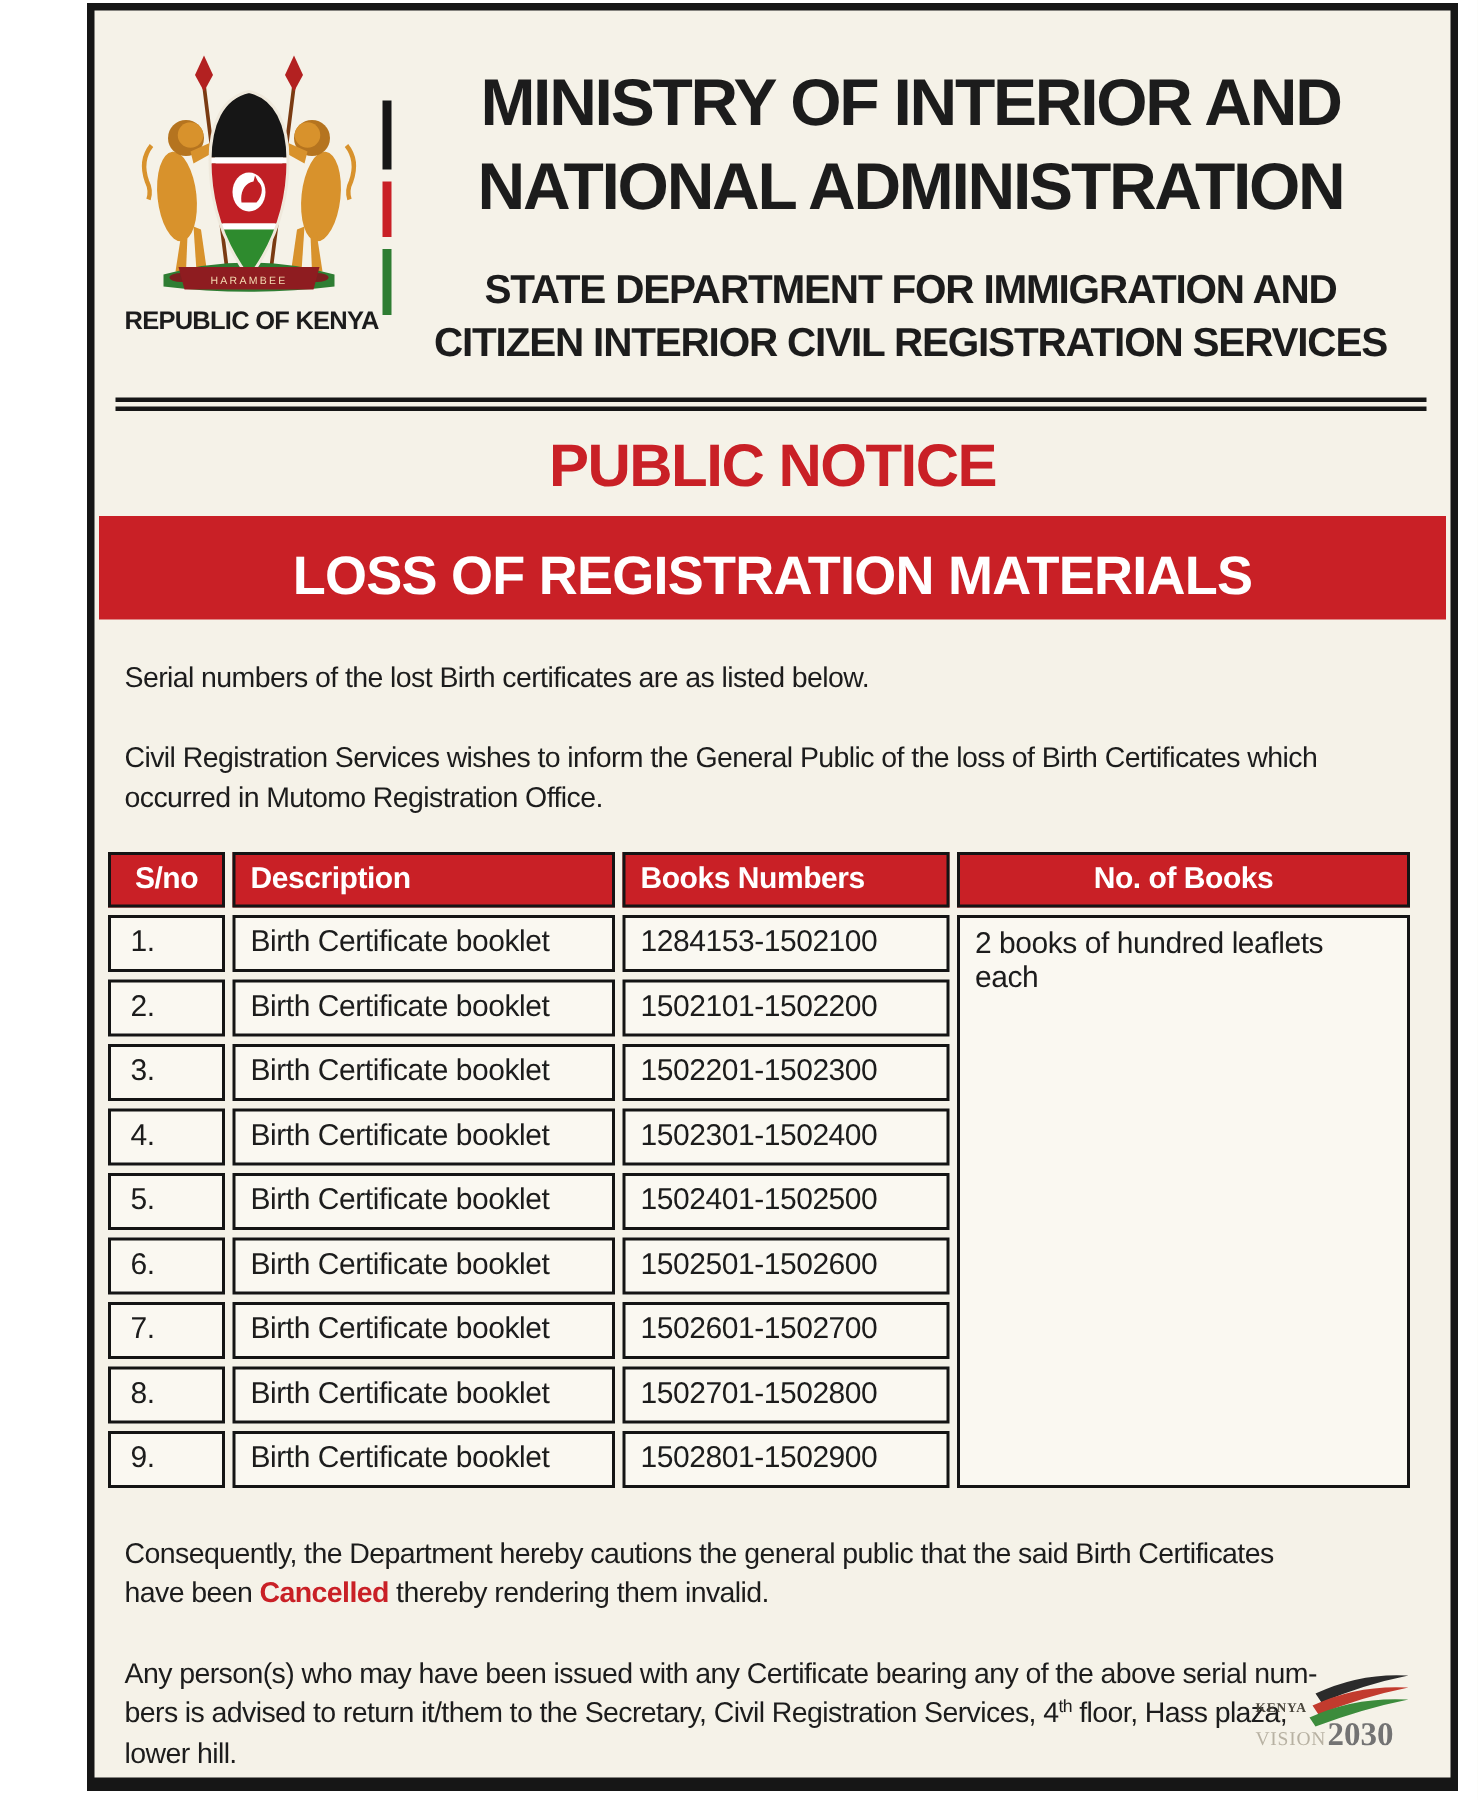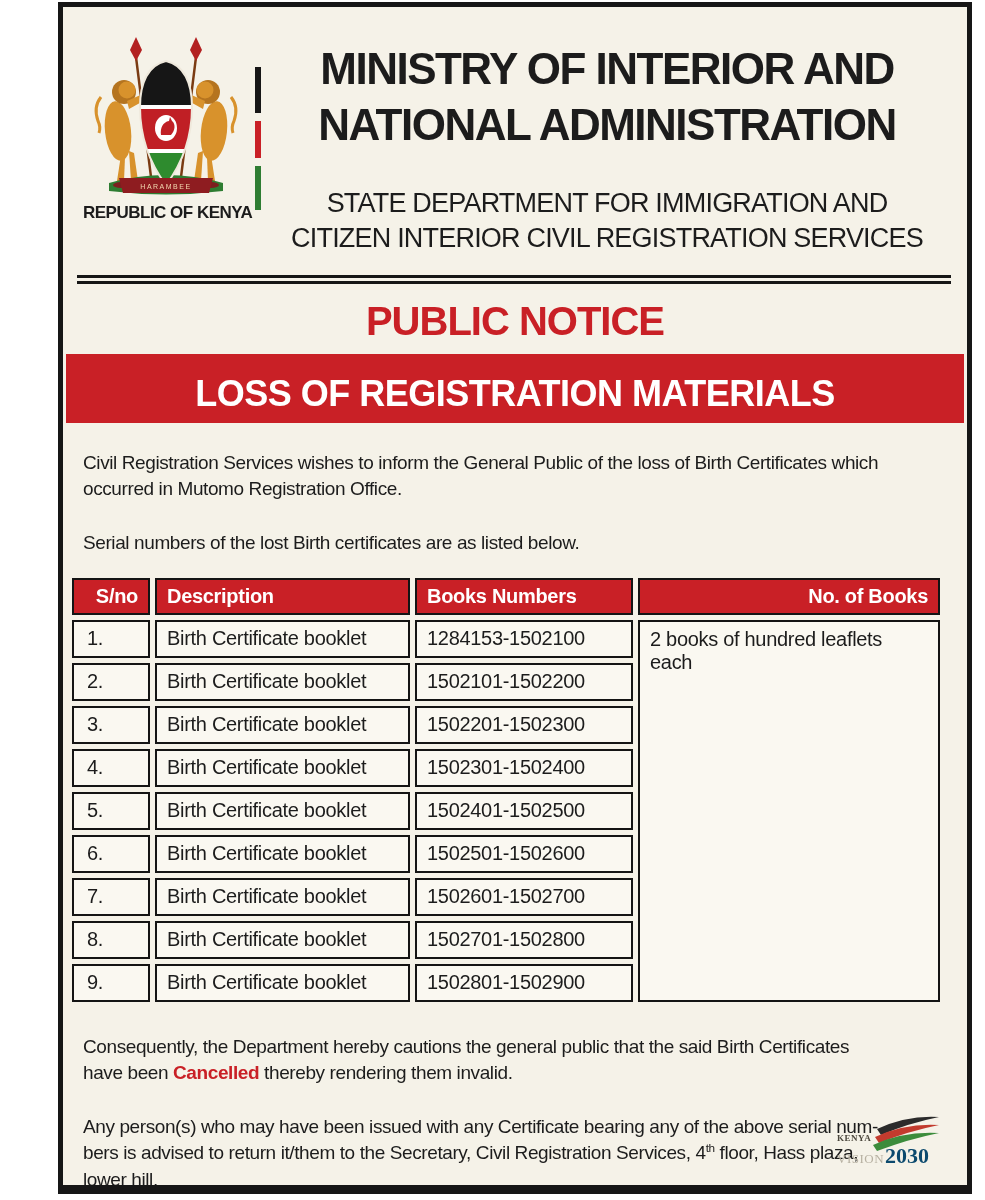--- a/index.html
+++ b/index.html
@@ -12,50 +12,50 @@
   .header{display:flex;padding:28px 14px 0 20px;}
   .emblem-block{width:158px;flex:0 0 auto;text-align:right;}
   .emblem-caption{font-size:17px;font-weight:bold;letter-spacing:-0.5px;margin-top:2px;white-space:nowrap;}
   .flag-stripe{flex:0 0 auto;margin:32px 0 0 14px;display:flex;flex-direction:column;}
   .flag-stripe .seg{width:6px;}
   .seg.black{height:46px;background:#161616;}
   .seg.red{height:37px;background:#c92026;margin-top:8px;}
   .seg.green{height:44px;background:#2e7d32;margin-top:8px;}
   .title-block{flex:1;text-align:center;padding-top:6px;}
   .ministry{font-size:44px;font-weight:800;line-height:1.28;letter-spacing:-1.5px;}
-  .dept{font-size:27px;font-weight:normal;line-height:1.32;letter-spacing:-0.8px;margin-top:32px;}
+  .dept{font-size:27px;font-weight:bold;line-height:1.32;letter-spacing:-0.8px;margin-top:22px;}
 
   .double-rule{height:3px;border-top:3px solid #161616;border-bottom:3px solid #161616;margin:18px 16px 0 14px;}
 
   .kicker{text-align:center;color:#c92026;font-size:40px;font-weight:800;letter-spacing:-1px;margin-top:15px;}
   .banner{background:#c92026;color:#fff;font-size:36px;font-weight:800;text-align:center;
           letter-spacing:-0.5px;padding:19px 0 8px;margin:10px 3px 0 3px;}
 
   .para{font-size:19px;letter-spacing:-0.4px;line-height:1.4;margin:27px 22px 0 20px;white-space:pre-line;}
   .red-bold{color:#c92026;font-weight:bold;}
   sup{font-size:0.62em;}
 
   
   table.serials{border-collapse:separate;border-spacing:5px;margin:16px 0 0 4px;width:878px;table-layout:fixed;}
   table.serials th{background:#c92026;color:#fff;font-size:20px;font-weight:bold;letter-spacing:-0.3px;
                    border:2px solid #141414;padding:5px 10px;text-align:left;}
-  table.serials th.center{text-align:right;margin-left:10px;}
+  table.serials th.center{text-align:center;margin-left:10px;}
   table.serials td{background:#faf8f1;border:2px solid #141414;font-size:20px;letter-spacing:-0.3px;
                    padding:4px 10px;height:26px;}
   .c-sno{text-align:left;padding-left:13px!important;}
   .c-books{vertical-align:top;padding-top:6px!important;}
 
   
   .vision-logo{position:absolute;right:26px;bottom:14px;width:104px;height:58px;font-family:Liberation Serif, serif;}
   .vl-swoosh{position:absolute;top:0;right:0;}
   .vl-text{position:absolute;left:0;bottom:2px;white-space:nowrap;}
   .vl-kenya{display:block;font-size:9px;font-weight:bold;color:#4a463c;letter-spacing:0.5px;}
   .vl-row{display:flex;align-items:baseline;text-align:right;}
   .vl-vision{font-size:13px;color:#b7b1a2;letter-spacing:0.5px;}
-  .vl-year{font-size:22px;font-weight:800;color:#0c4a6e;margin-left:1px;}
+  .vl-year{font-size:22px;font-weight:800;color:#737373;margin-left:1px;}
 </style>
 </head>
 <body>
 
 <div class="page">
   <div class="frame">
 
     <div class="header">
       <div class="emblem-block">
         <svg width="150" height="162" viewBox="0 0 150 162">
@@ -119,23 +119,23 @@
           <div>CITIZEN INTERIOR CIVIL REGISTRATION SERVICES</div>
         </div>
       </div>
     </div>
 
     <div class="double-rule"></div>
 
     <div class="kicker">PUBLIC NOTICE</div>
     <div class="banner">LOSS OF REGISTRATION MATERIALS</div>
 
+    <p class="para">Serial numbers of the lost Birth certificates are as listed below.</p>
     <p class="para">Civil Registration Services wishes to inform the General Public of the loss of Birth Certificates which
 occurred in Mutomo Registration Office.</p>
-    <p class="para">Serial numbers of the lost Birth certificates are as listed below.</p>
 
     <table class="serials">
       <colgroup>
         <col style="width:78px">
           <col style="width:255px">
           <col style="width:218px">
           <col>
       </colgroup>
       <thead>
         <tr>

